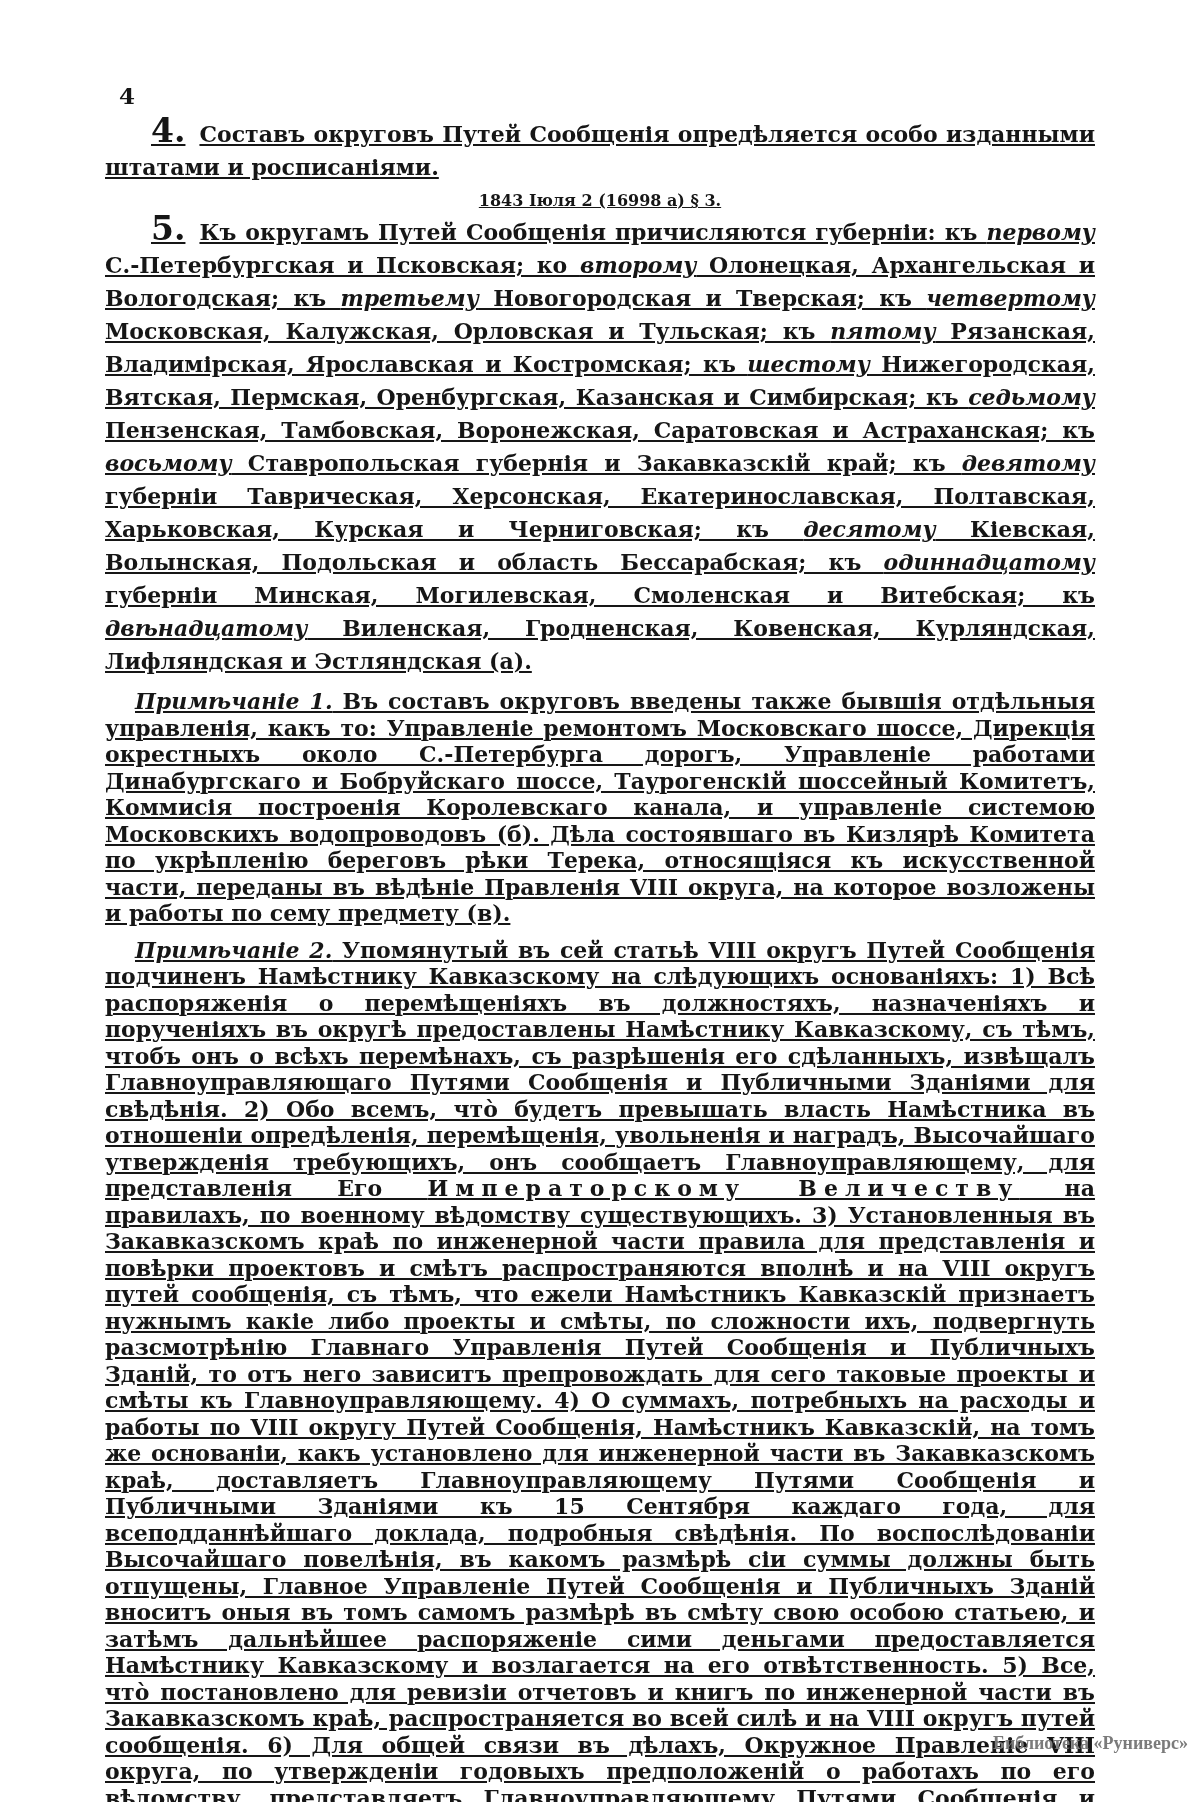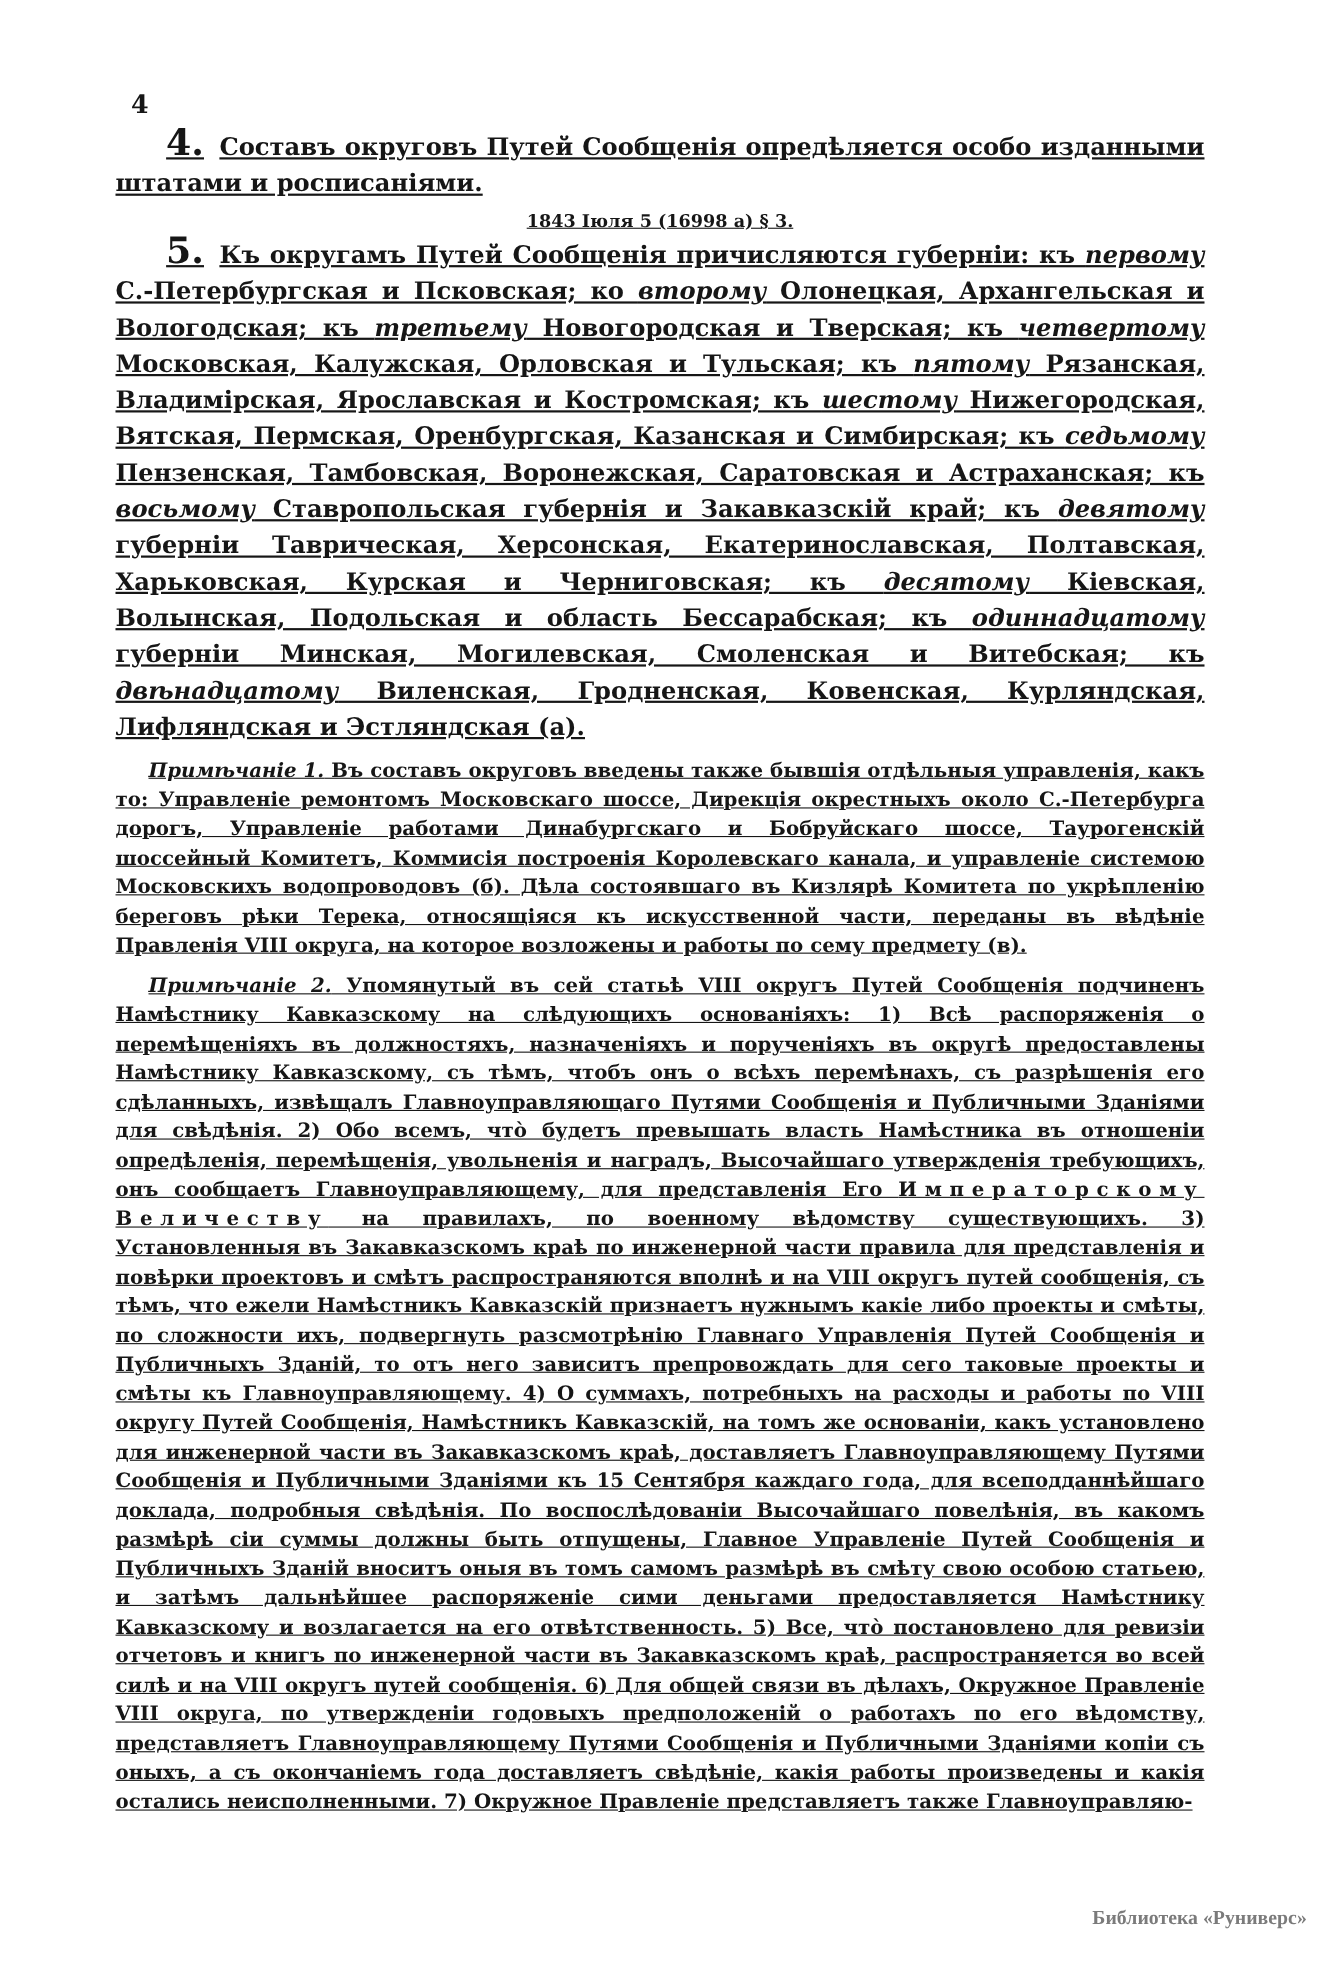--- a/index.html
+++ b/index.html
@@ -60,21 +60,21 @@
     margin-right: 14px;
   }
   .citation {
     text-align: center;
     font-size: 16px;
     font-weight: bold;
     margin: 7px 0 3px 0;
   }
   .art + .citation + .art { margin-top: 6px; }
   .note {
-    font-size: 18px;
+    font-size: 22px;
     font-weight: bold;
     line-height: 26.5px;
     text-align: justify;
     text-indent: 30px;
     margin-top: 10px;
   }
   .seg-italic { font-style: italic; }
   .seg-spaced { letter-spacing: 7px; }
   .watermark {
     position: absolute;
@@ -92,21 +92,21 @@
 <div class="page">
 
   <div class="header">
     <span class="pagenum">4</span>
   </div>
 
   <div class="content">
 
     <p class="art"><span class="artnum">4.</span><span><span>Составъ округовъ Путей Сообщенія опредѣляется особо изданными штатами и росписаніями.</span></span></p>
 
-    <p class="citation">1843 Іюля 5 (16998 а) § 3.</p>
+    <p class="citation">1843 Іюля 2 (16998 а) § 3.</p>
 
     <p class="art"><span class="artnum">5.</span><span><span>Къ округамъ Путей Сообщенія причисляются губерніи: къ </span><span class="seg-italic">первому</span><span> С.-Петербургская и Псковская; ко </span><span class="seg-italic">второму</span><span> Олонецкая, Архангельская и Вологодская; къ </span><span class="seg-italic">третьему</span><span> Новогородская и Тверская; къ </span><span class="seg-italic">четвертому</span><span> Московская, Калужская, Орловская и Тульская; къ </span><span class="seg-italic">пятому</span><span> Рязанская, Владимірская, Ярославская и Костромская; къ </span><span class="seg-italic">шестому</span><span> Нижегородская, Вятская, Пермская, Оренбургская, Казанская и Симбирская; къ </span><span class="seg-italic">седьмому</span><span> Пензенская, Тамбовская, Воронежская, Саратовская и Астраханская; къ </span><span class="seg-italic">восьмому</span><span> Ставропольская губернія и Закавказскій край; къ </span><span class="seg-italic">девятому</span><span> губерніи Таврическая, Херсонская, Екатеринославская, Полтавская, Харьковская, Курская и Черниговская; къ </span><span class="seg-italic">десятому</span><span> Кіевская, Волынская, Подольская и область Бессарабская; къ </span><span class="seg-italic">одиннадцатому</span><span> губерніи Минская, Могилевская, Смоленская и Витебская; къ </span><span class="seg-italic">двѣнадцатому</span><span> Виленская, Гродненская, Ковенская, Курляндская, Лифляндская и Эстляндская (а).</span></span></p>
 
     <p class="note"><span class="seg-italic">Примѣчаніе 1.</span><span> Въ составъ округовъ введены также бывшія отдѣльныя управленія, какъ то: Управленіе ремонтомъ Московскаго шоссе, Дирекція окрестныхъ около С.-Петербурга дорогъ, Управленіе работами Динабургскаго и Бобруйскаго шоссе, Таурогенскій шоссейный Комитетъ, Коммисія построенія Королевскаго канала, и управленіе системою Московскихъ водопроводовъ (б). Дѣла состоявшаго въ Кизлярѣ Комитета по укрѣпленію береговъ рѣки Терека, относящіяся къ искусственной части, переданы въ вѣдѣніе Правленія VIII округа, на которое возложены и работы по сему предмету (в).</span></p>
 
     <p class="note"><span class="seg-italic">Примѣчаніе 2.</span><span> Упомянутый въ сей статьѣ VIII округъ Путей Сообщенія подчиненъ Намѣстнику Кавказскому на слѣдующихъ основаніяхъ: 1) Всѣ распоряженія о перемѣщеніяхъ въ должностяхъ, назначеніяхъ и порученіяхъ въ округѣ предоставлены Намѣстнику Кавказскому, съ тѣмъ, чтобъ онъ о всѣхъ перемѣнахъ, съ разрѣшенія его сдѣланныхъ, извѣщалъ Главноуправляющаго Путями Сообщенія и Публичными Зданіями для свѣдѣнія. 2) Обо всемъ, что̀ будетъ превышать власть Намѣстника въ отношеніи опредѣленія, перемѣщенія, увольненія и наградъ, Высочайшаго утвержденія требующихъ, онъ сообщаетъ Главноуправляющему, для представленія Его </span><span class="seg-spaced">Императорскому Величеству</span><span> на правилахъ, по военному вѣдомству существующихъ. 3) Установленныя въ Закавказскомъ краѣ по инженерной части правила для представленія и повѣрки проектовъ и смѣтъ распространяются вполнѣ и на VIII округъ путей сообщенія, съ тѣмъ, что ежели Намѣстникъ Кавказскій признаетъ нужнымъ какіе либо проекты и смѣты, по сложности ихъ, подвергнуть разсмотрѣнію Главнаго Управленія Путей Сообщенія и Публичныхъ Зданій, то отъ него зависитъ препровождать для сего таковые проекты и смѣты къ Главноуправляющему. 4) О суммахъ, потребныхъ на расходы и работы по VIII округу Путей Сообщенія, Намѣстникъ Кавказскій, на томъ же основаніи, какъ установлено для инженерной части въ Закавказскомъ краѣ, доставляетъ Главноуправляющему Путями Сообщенія и Публичными Зданіями къ 15 Сентября каждаго года, для всеподданнѣйшаго доклада, подробныя свѣдѣнія. По воспослѣдованіи Высочайшаго повелѣнія, въ какомъ размѣрѣ сіи суммы должны быть отпущены, Главное Управленіе Путей Сообщенія и Публичныхъ Зданій вноситъ оныя въ томъ самомъ размѣрѣ въ смѣту свою особою статьею, и затѣмъ дальнѣйшее распоряженіе сими деньгами предоставляется Намѣстнику Кавказскому и возлагается на его отвѣтственность. 5) Все, что̀ постановлено для ревизіи отчетовъ и книгъ по инженерной части въ Закавказскомъ краѣ, распространяется во всей силѣ и на VIII округъ путей сообщенія. 6) Для общей связи въ дѣлахъ, Окружное Правленіе VIII округа, по утвержденіи годовыхъ предположеній о работахъ по его вѣдомству, представляетъ Главноуправляющему Путями Сообщенія и Публичными Зданіями копіи съ оныхъ, а съ окончаніемъ года доставляетъ свѣдѣніе, какія работы произведены и какія остались неисполненными. 7) Окружное Правленіе представляетъ также Главноуправляю-</span></p>
 
   </div>
 
   <div class="watermark">Библиотека «Руниверс»</div>

